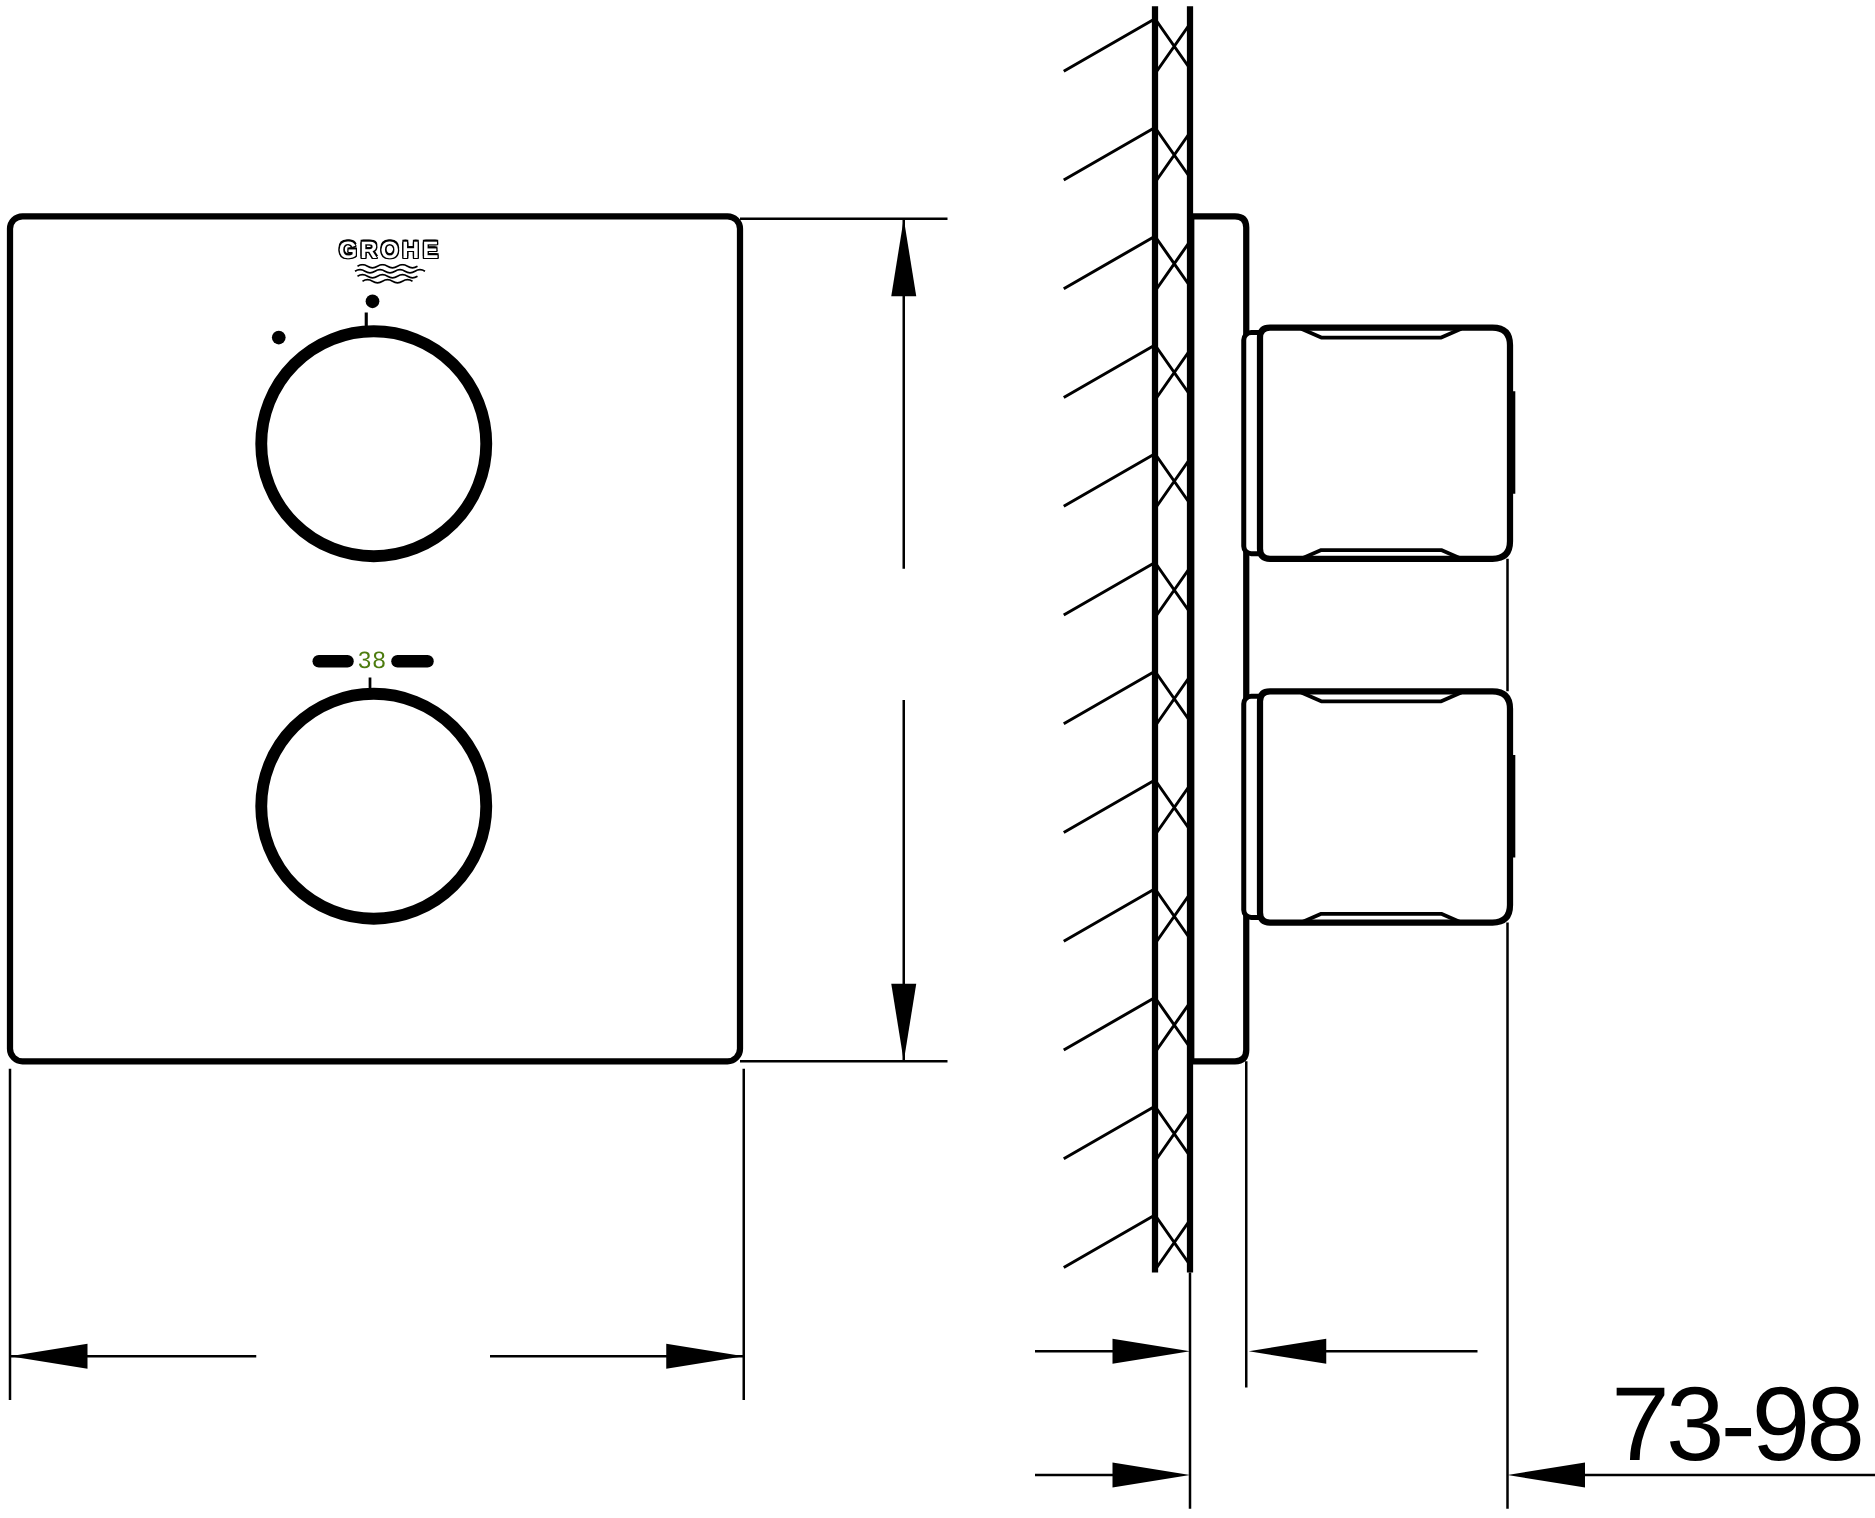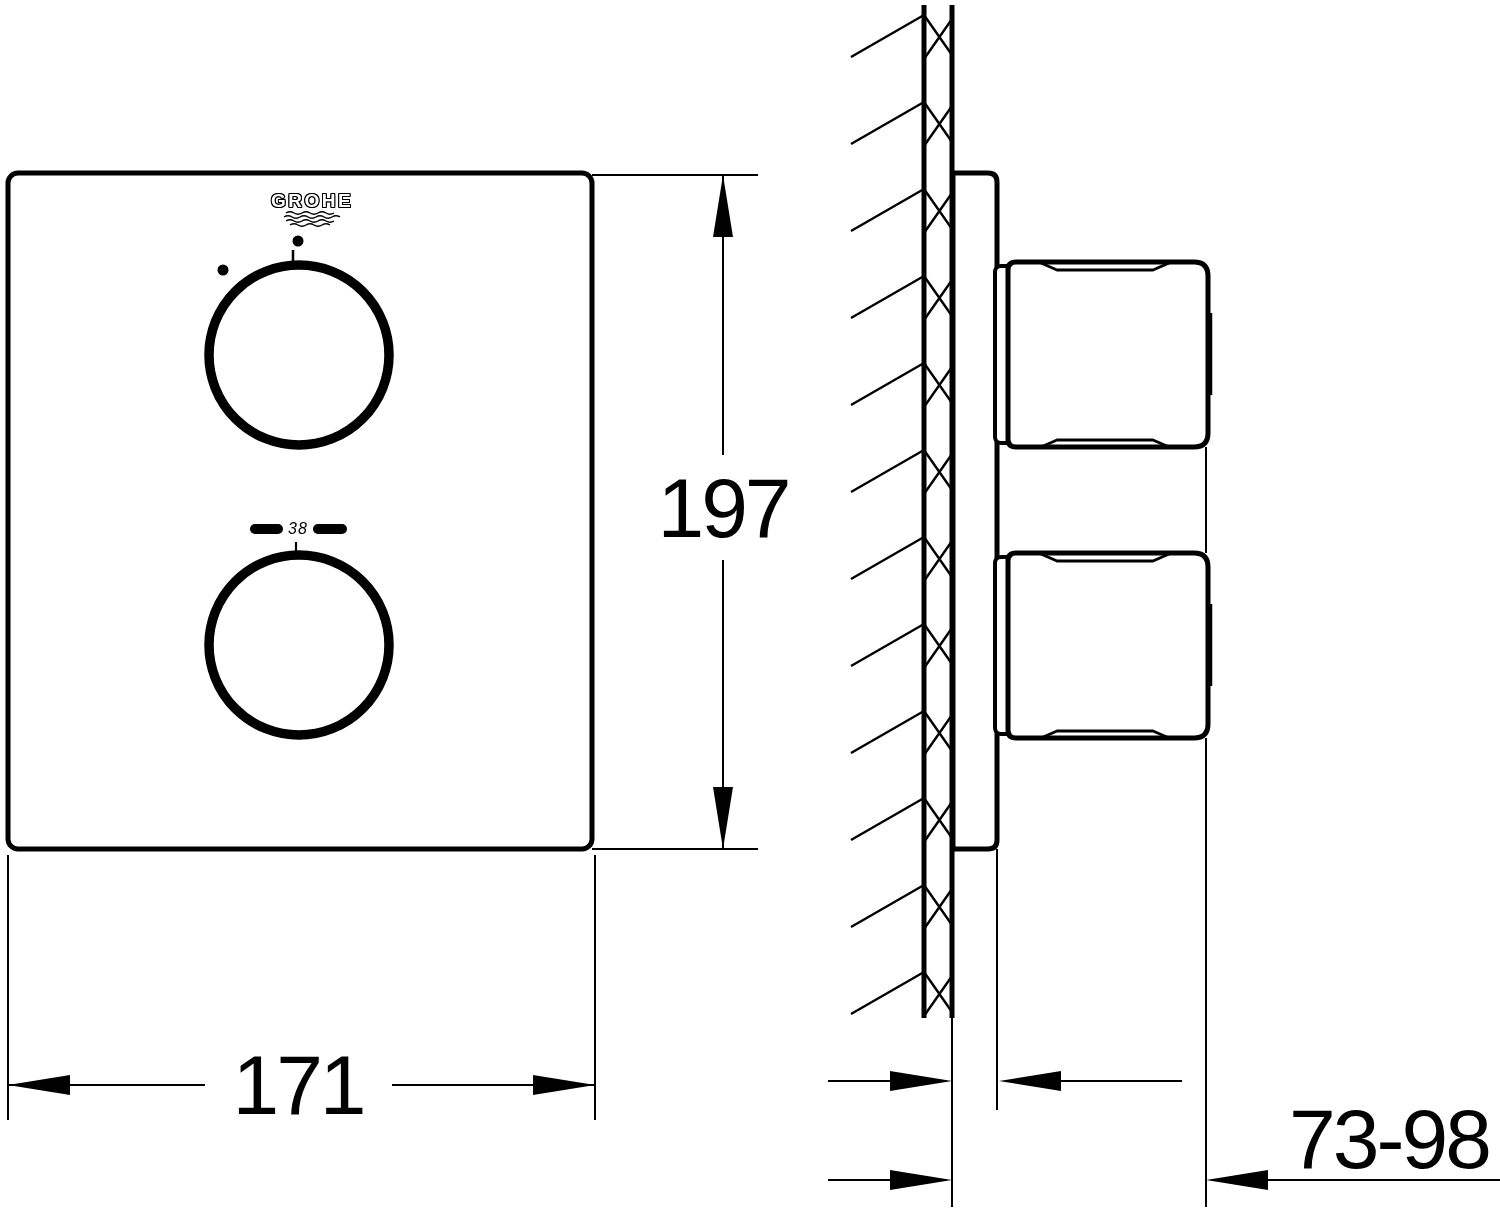--- a/index.html
+++ b/index.html
@@ -13,21 +13,21 @@
     font-size:84px;line-height:1;letter-spacing:-3px;color:#000;
     font-family:"Liberation Sans",sans-serif;white-space:nowrap;
   }
   .dim-label.h197{left:573px;top:466px;width:300px;height:84px;}
   .dim-label.w171{left:148px;top:1043px;width:300px;height:84px;}
   .dim-label.d13{left:1032px;top:998px;width:200px;height:84px;}
   .dim-label.p7398{left:1239px;top:1097px;width:300px;height:84px;}
   .temp-label{
     position:absolute;left:268px;top:519px;width:60px;height:20px;
     display:flex;align-items:center;justify-content:center;
-    font-size:16px;letter-spacing:1px;color:#000000;font-style:italic;
+    font-size:19px;letter-spacing:1px;color:#4d7c0f;
   }
   .logo-text{
     position:absolute;left:252px;top:191px;width:120px;height:20px;
     display:flex;align-items:center;justify-content:center;
     font-size:19px;font-weight:bold;letter-spacing:2.5px;color:#fff;
     text-shadow:-1px 0 #000,1px 0 #000,0 -1px #000,0 1px #000,
                 -1px -1px #000,1px -1px #000,-1px 1px #000,1px 1px #000;
   }
   .logo-waves{position:absolute;left:282px;top:211px;}
 </style>
@@ -136,17 +136,15 @@
     <g fill="none" stroke="#000" stroke-width="1.3">
       <path d="M4 2 q4 -2.5 8 0 t8 0 t8 0 t8 0 t8 0 t8 0"></path>
       <path d="M2 6 q4 -2.5 8 0 t8 0 t8 0 t8 0 t8 0 t8 0 t8 0"></path>
       <path d="M4 10 q4 -2.5 8 0 t8 0 t8 0 t8 0 t8 0 t8 0"></path>
       <path d="M8 14 q4 -2.5 8 0 t8 0 t8 0 t8 0 t8 0"></path>
     </g>
   </svg>
 
   <div class="temp-label">38</div>
 
-  <div class="dim-label h197">197</div>
-  <div class="dim-label w171">171</div>
   <div class="dim-label p7398">73-98</div>
 
 </div>
 
 </body></html>

